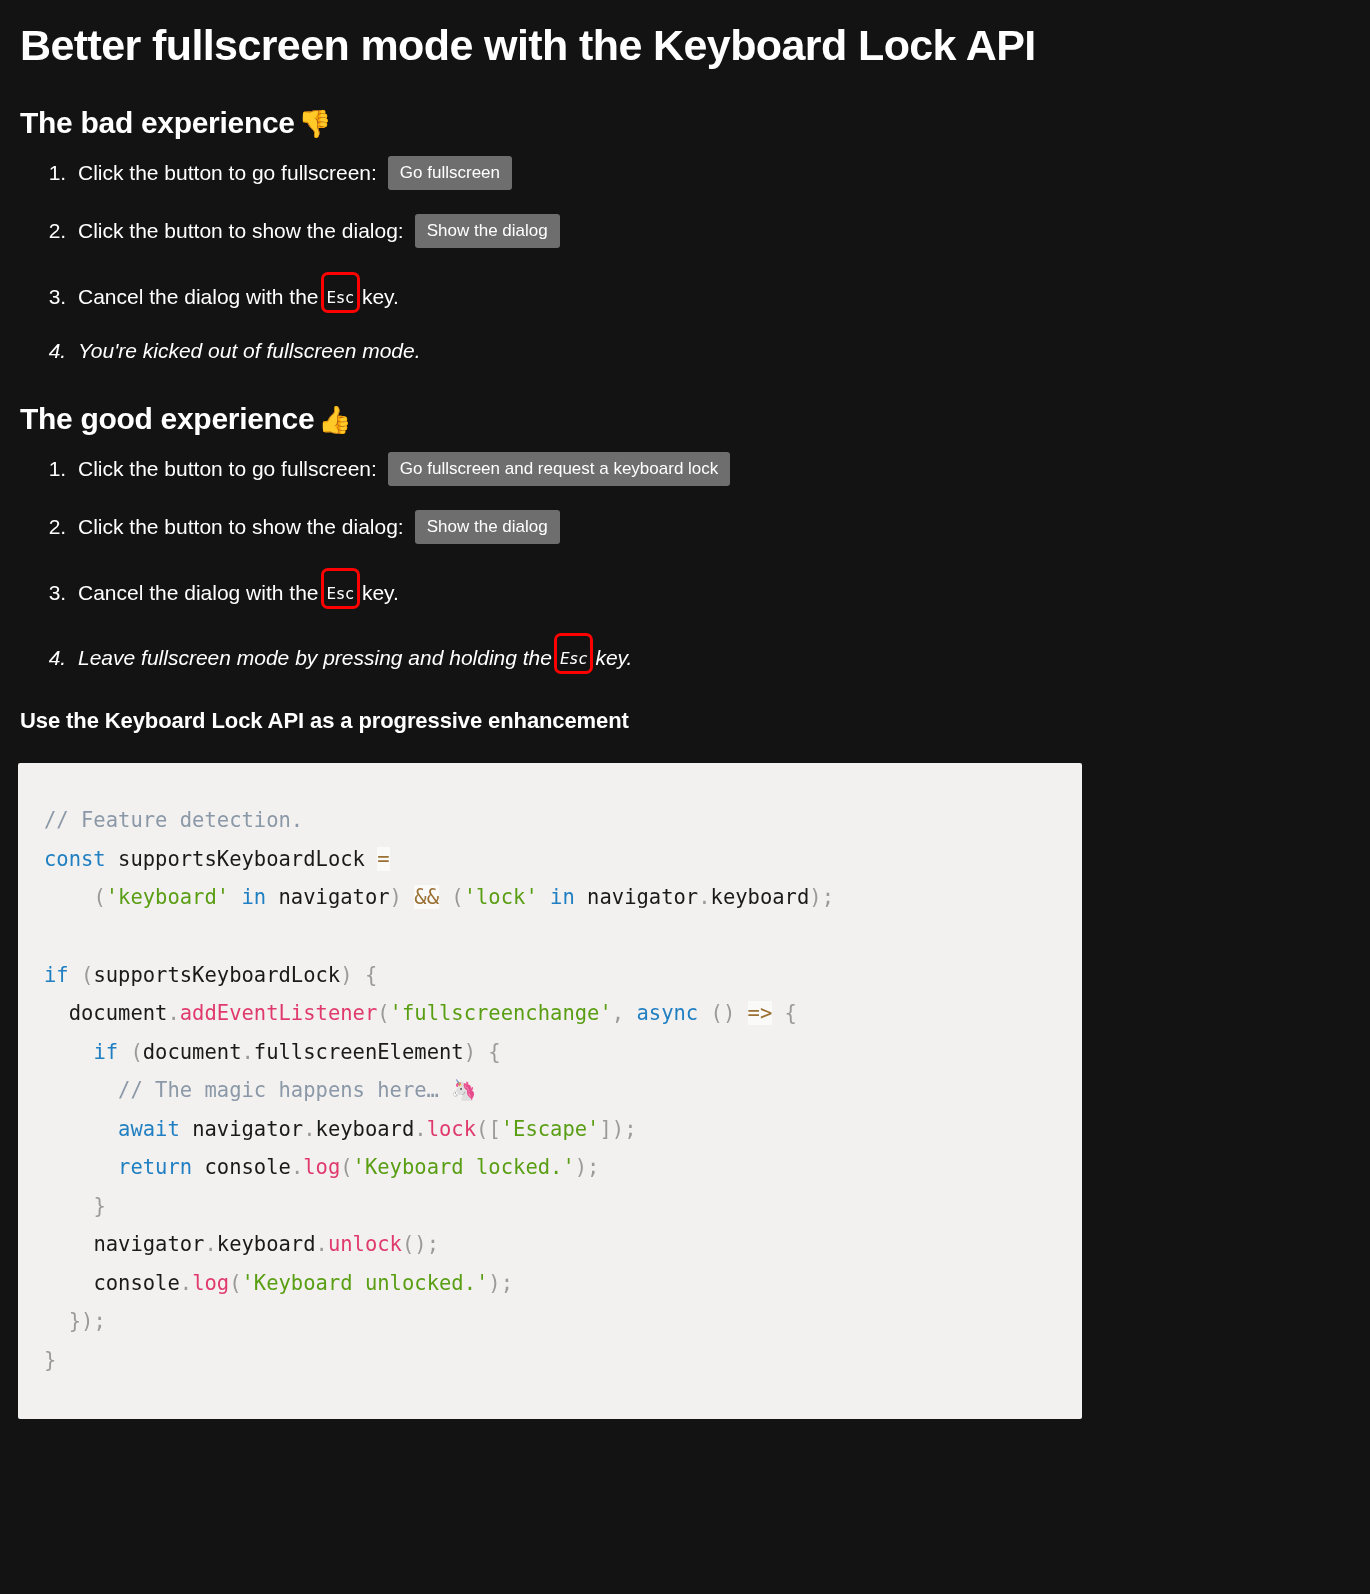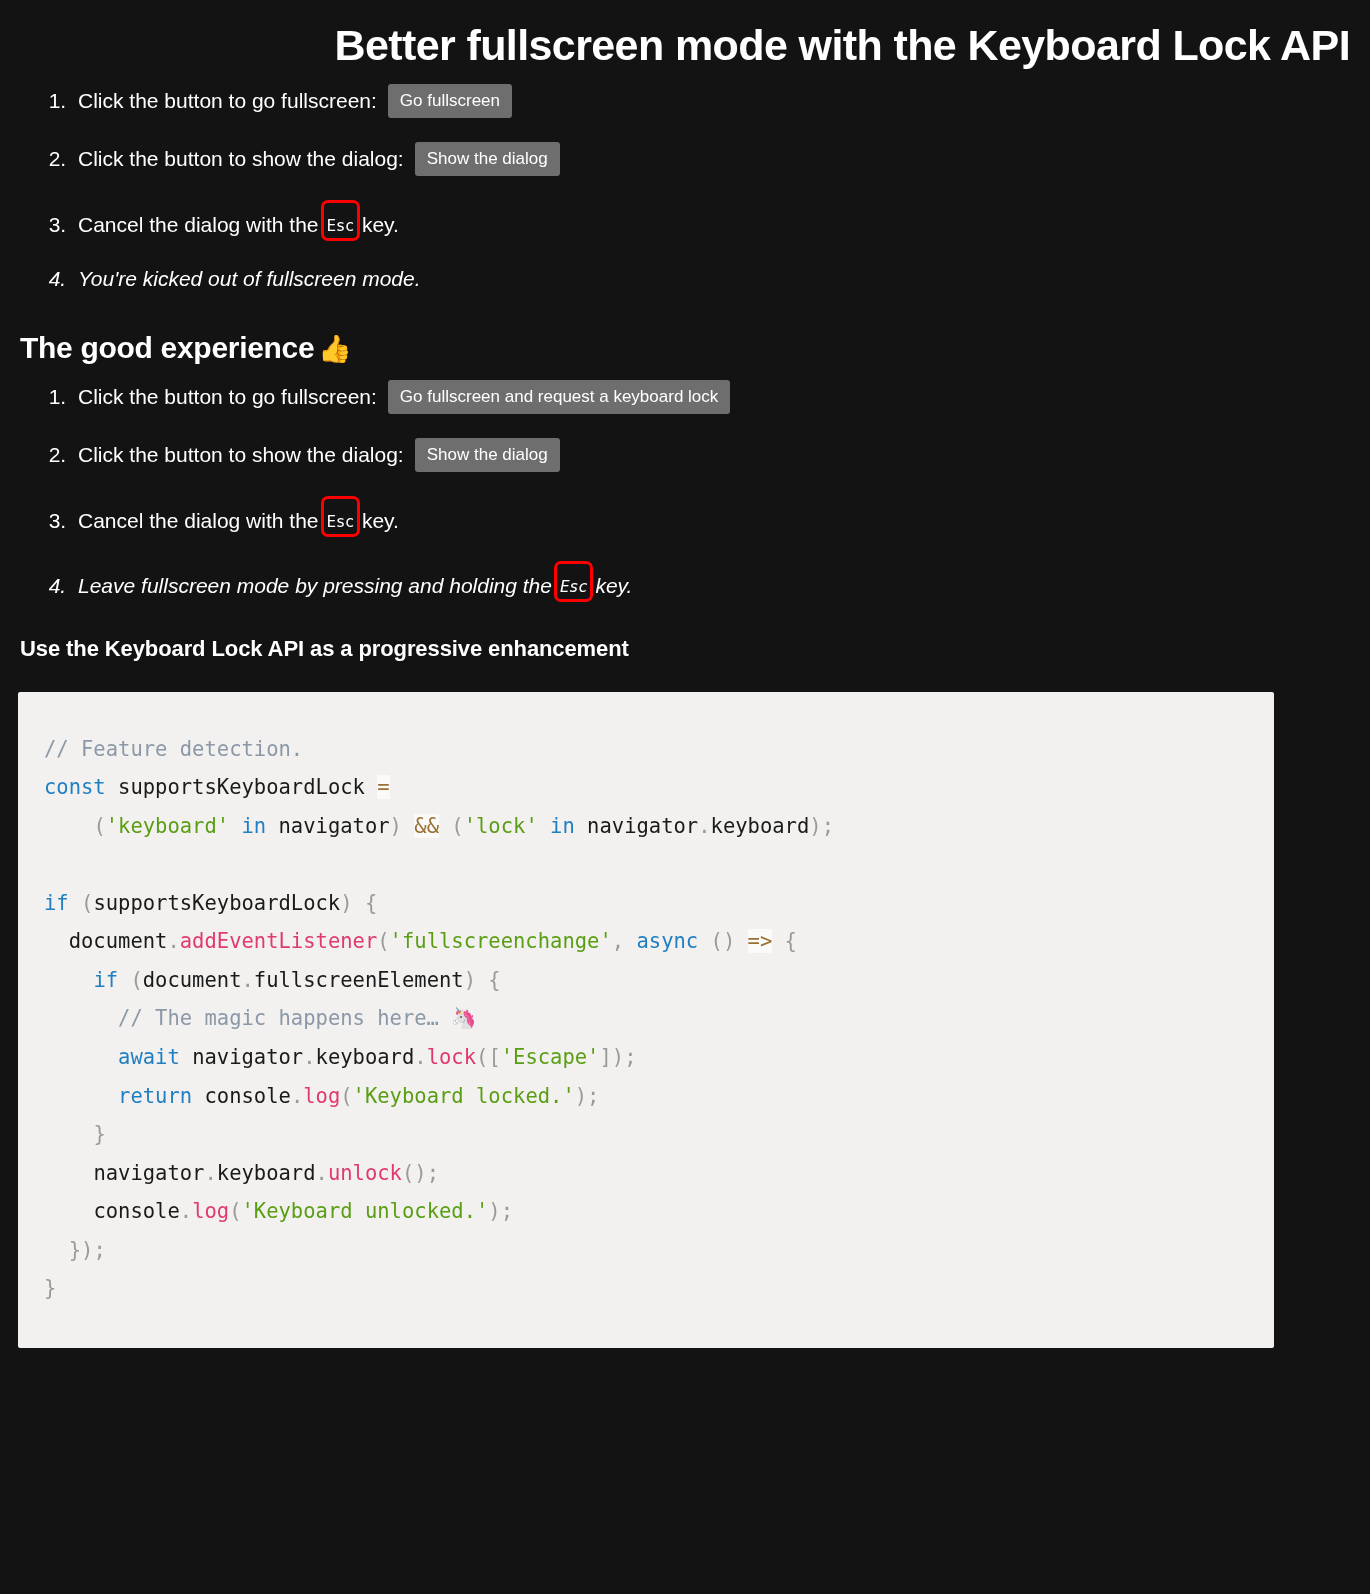--- a/index.html
+++ b/index.html
@@ -22,21 +22,20 @@
     box-sizing: border-box;
   }
 
   h1.page-title {
     font-size: 43px;
     line-height: 1.08;
     font-weight: bold;
     margin: 0 0 0 0;
     letter-spacing: -0.6px;
     color: #ffffff;
-    text-align: right;
   }
 
   h2.section-title {
     font-size: 30px;
     line-height: 1.1;
     font-weight: bold;
     margin: 38px 0 0 0;
     letter-spacing: -0.3px;
     color: #ffffff;
   }
@@ -107,21 +106,21 @@
     border-radius: 7px;
     padding: 15px 3px 4px 3px;
     margin: 0 2px;
     display: inline-block;
     vertical-align: 1px;
     letter-spacing: -0.5px;
   }
 
   pre.code-block {
     margin: 30px 0 0 -2px;
-    width: 1256px;
+    width: 1064px;
     box-sizing: border-box;
     background: #f2f1ef;
     border-radius: 2px;
     padding: 38px 26px 40px 26px;
     font-family: "DejaVu Sans Mono", monospace;
     font-size: 20.5px;
     line-height: 1.88;
     color: #1a1a1a;
     overflow: hidden;
     white-space: pre;
@@ -138,20 +137,23 @@
   .tok-op       { color: #9a7033; background: #fafaf8; }
   .tok-dot      { color: #9a9a9a; }
 </style>
 </head>
 <body>
 
 <div class="page">
 
   <h1 class="page-title">Better fullscreen mode with the Keyboard Lock API</h1>
 
+  <h2 class="section-title">
+    <span>The bad experience</span><span class="emoji">👎</span>
+  </h2>
 
   <ol class="steps">
     <li>
       <span class="step-row">Click the button to go fullscreen:</span><button class="demo-btn">Go fullscreen</button>
     </li>
     <li>
       <span class="step-row">Click the button to show the dialog:</span><button class="demo-btn">Show the dialog</button>
     </li>
     <li>
       <span class="step-row">Cancel the dialog with the</span><kbd class="key">Esc</kbd><span class="step-row">key.</span>

